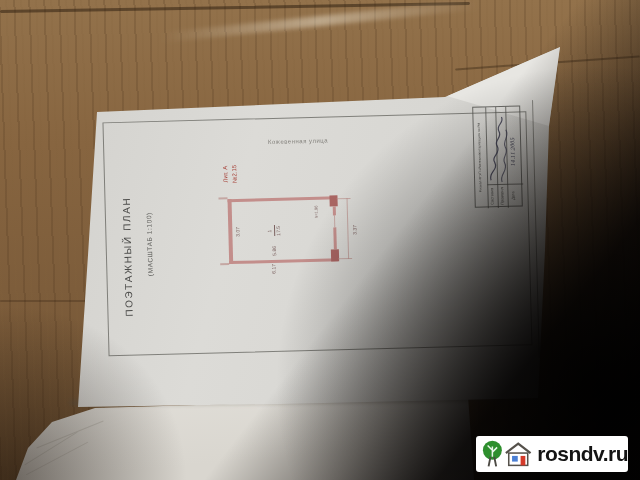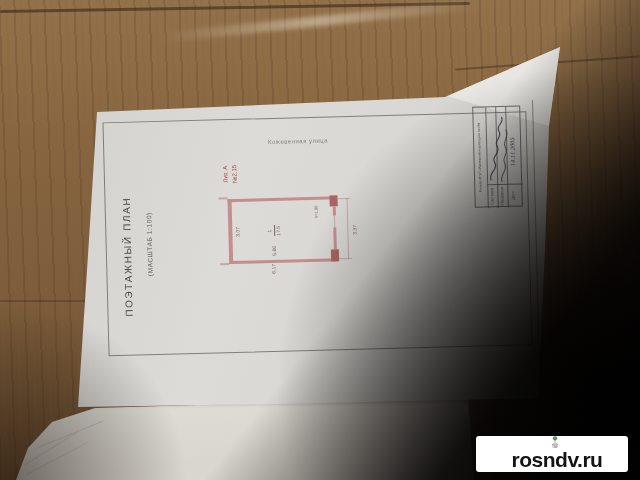--- a/index.html
+++ b/index.html
@@ -45,21 +45,21 @@
   .hand{font-family:"DejaVu Serif",serif;font-style:italic;color:#3c3c50;}
   
   .shadow{left:0;top:0;width:640px;height:480px;pointer-events:none;
     background:
       radial-gradient(circle at 2% 100%, rgba(20,12,6,.55), rgba(0,0,0,0) 22%),
       radial-gradient(circle at 93% 80%, rgba(0,0,0,.85), rgba(0,0,0,0) 45%),
       linear-gradient(128deg, rgba(0,0,0,0) 57%, rgba(15,10,7,.5) 70%,
                       rgba(8,5,4,.9) 80%, rgba(3,2,2,.98) 92%);}
   
   .wm{left:476px;top:436px;width:152px;height:36px;background:#fff;border-radius:3px;
-      display:flex;align-items:center;padding-left:5px;flex-direction:column;}
+      display:flex;align-items:center;padding-left:5px;}
   .wm *{position:static;}
   .wm-text{font-size:21px;font-weight:bold;color:#141414;letter-spacing:-.5px;margin-left:5px;}
 </style>
 </head>
 <body>
 
 <div class="scene">
 
   <div class="wood">
     <div class="seam" style="left:0;top:6px;width:470px;height:3px;transform:rotate(-1deg);"></div>

